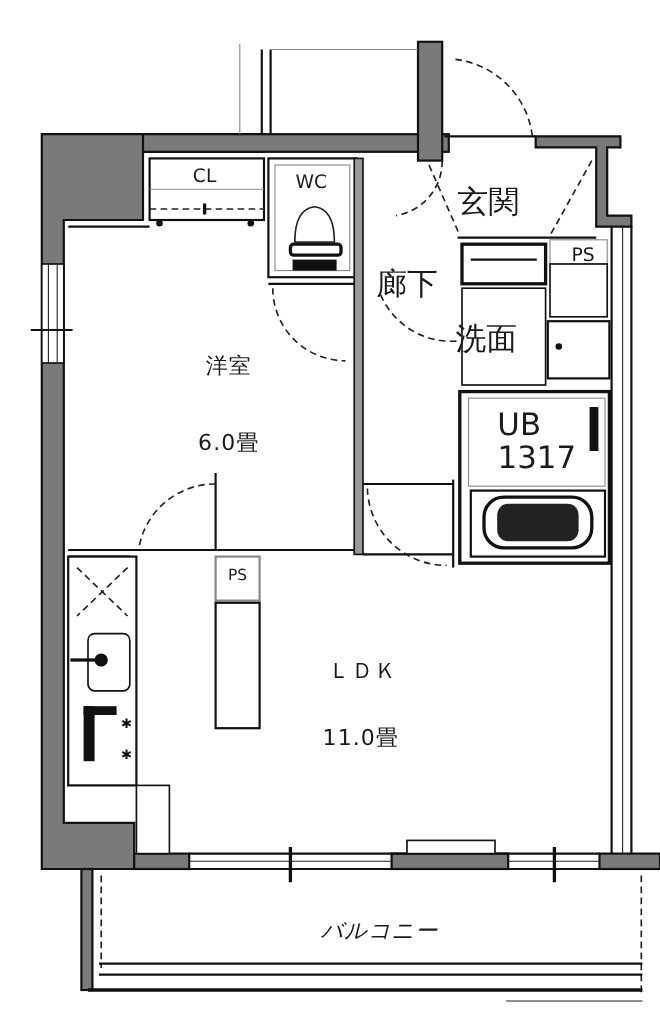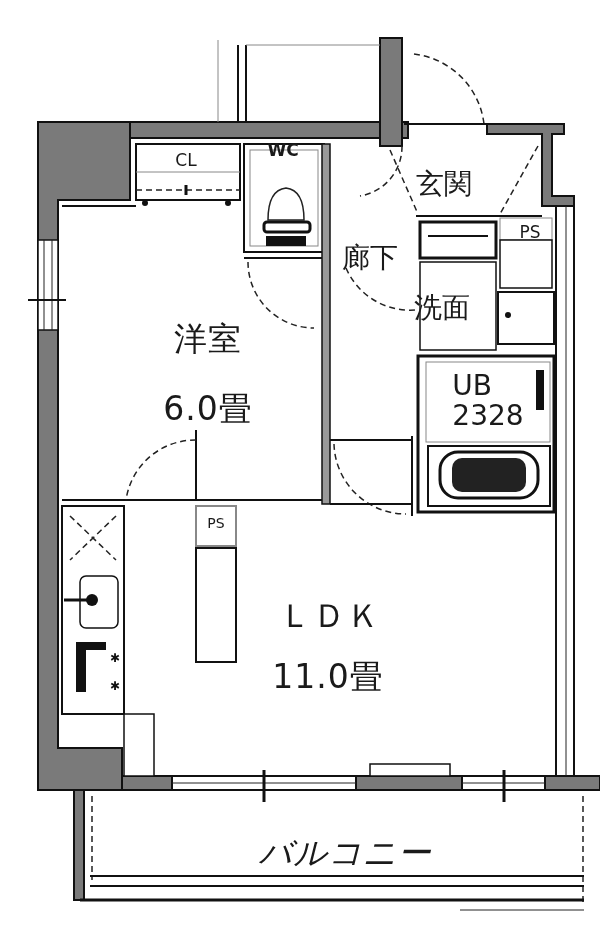--- a/index.html
+++ b/index.html
@@ -11,21 +11,21 @@
   .thick { stroke: #111; stroke-width: 3; fill: none; }
   .grey { stroke: #888; stroke-width: 1; fill: none; }
   .dash { stroke: #222; stroke-width: 1.5; fill: none; stroke-dasharray: 6 4; }
   .label {
     position: absolute;
     font-family: "DejaVu Sans", sans-serif;
     color: #1a1a1a;
     white-space: nowrap;
     line-height: 1;
   }
-  .label.big { font-size: 33px; letter-spacing: 1px; }
+  .label.big { font-size: 20px; letter-spacing: 1px; }
   .label.med { font-size: 28px; }
   .label.small { font-size: 17px; }
   .label.tiny { font-size: 14px; }
   .label.center { transform: translateX(-50%); text-align: center; }
 </style>
 </head>
 <body>
 
 <svg id="plan" viewBox="0 0 600 935" xmlns="http://www.w3.org/2000/svg">
 
@@ -168,25 +168,25 @@
     <line class="dash" x1="92" y1="796" x2="92" y2="880"></line>
     <line class="dash" x1="583" y1="796" x2="583" y2="906"></line>
     <line class="line" x1="90" y1="876" x2="584" y2="876"></line>
     <line class="line" x1="90" y1="886" x2="584" y2="886"></line>
     <line class="thick" x1="80" y1="900" x2="584" y2="900"></line>
     <line class="thin" x1="460" y1="910" x2="584" y2="910"></line>
   </g>
 </svg>
 
 <div class="label small center" style="left:186px; top:152px;">CL</div>
-<div class="label small center" style="left:283px; top:142px;font-weight:bold;">WC</div>
+<div class="label small center" style="left:283px; top:158px;">WC</div>
 <div class="label med center" style="left:444px; top:170px;">玄関</div>
 <div class="label small center" style="left:530px; top:224px;">PS</div>
 <div class="label med center" style="left:370px; top:244px;">廊下</div>
 <div class="label med center" style="left:442px; top:294px;">洗面</div>
 <div class="label med center" style="left:472px; top:372px;">UB</div>
-<div class="label med center" style="left:488px; top:402px;">2328</div>
+<div class="label med center" style="left:488px; top:402px;">1317</div>
 <div class="label big center" style="left:208px; top:322px;">洋室</div>
 <div class="label big center" style="left:208px; top:392px;">6.0畳</div>
 <div class="label tiny center" style="left:216px; top:516px;">PS</div>
 <div class="label big center" style="left:330px; top:599px;">ＬＤＫ</div>
 <div class="label big center" style="left:328px; top:660px;">11.0畳</div>
 <div class="label big center" style="left:345px; top:836px;font-style:italic;">バルコニー</div>
 
 </body></html>

